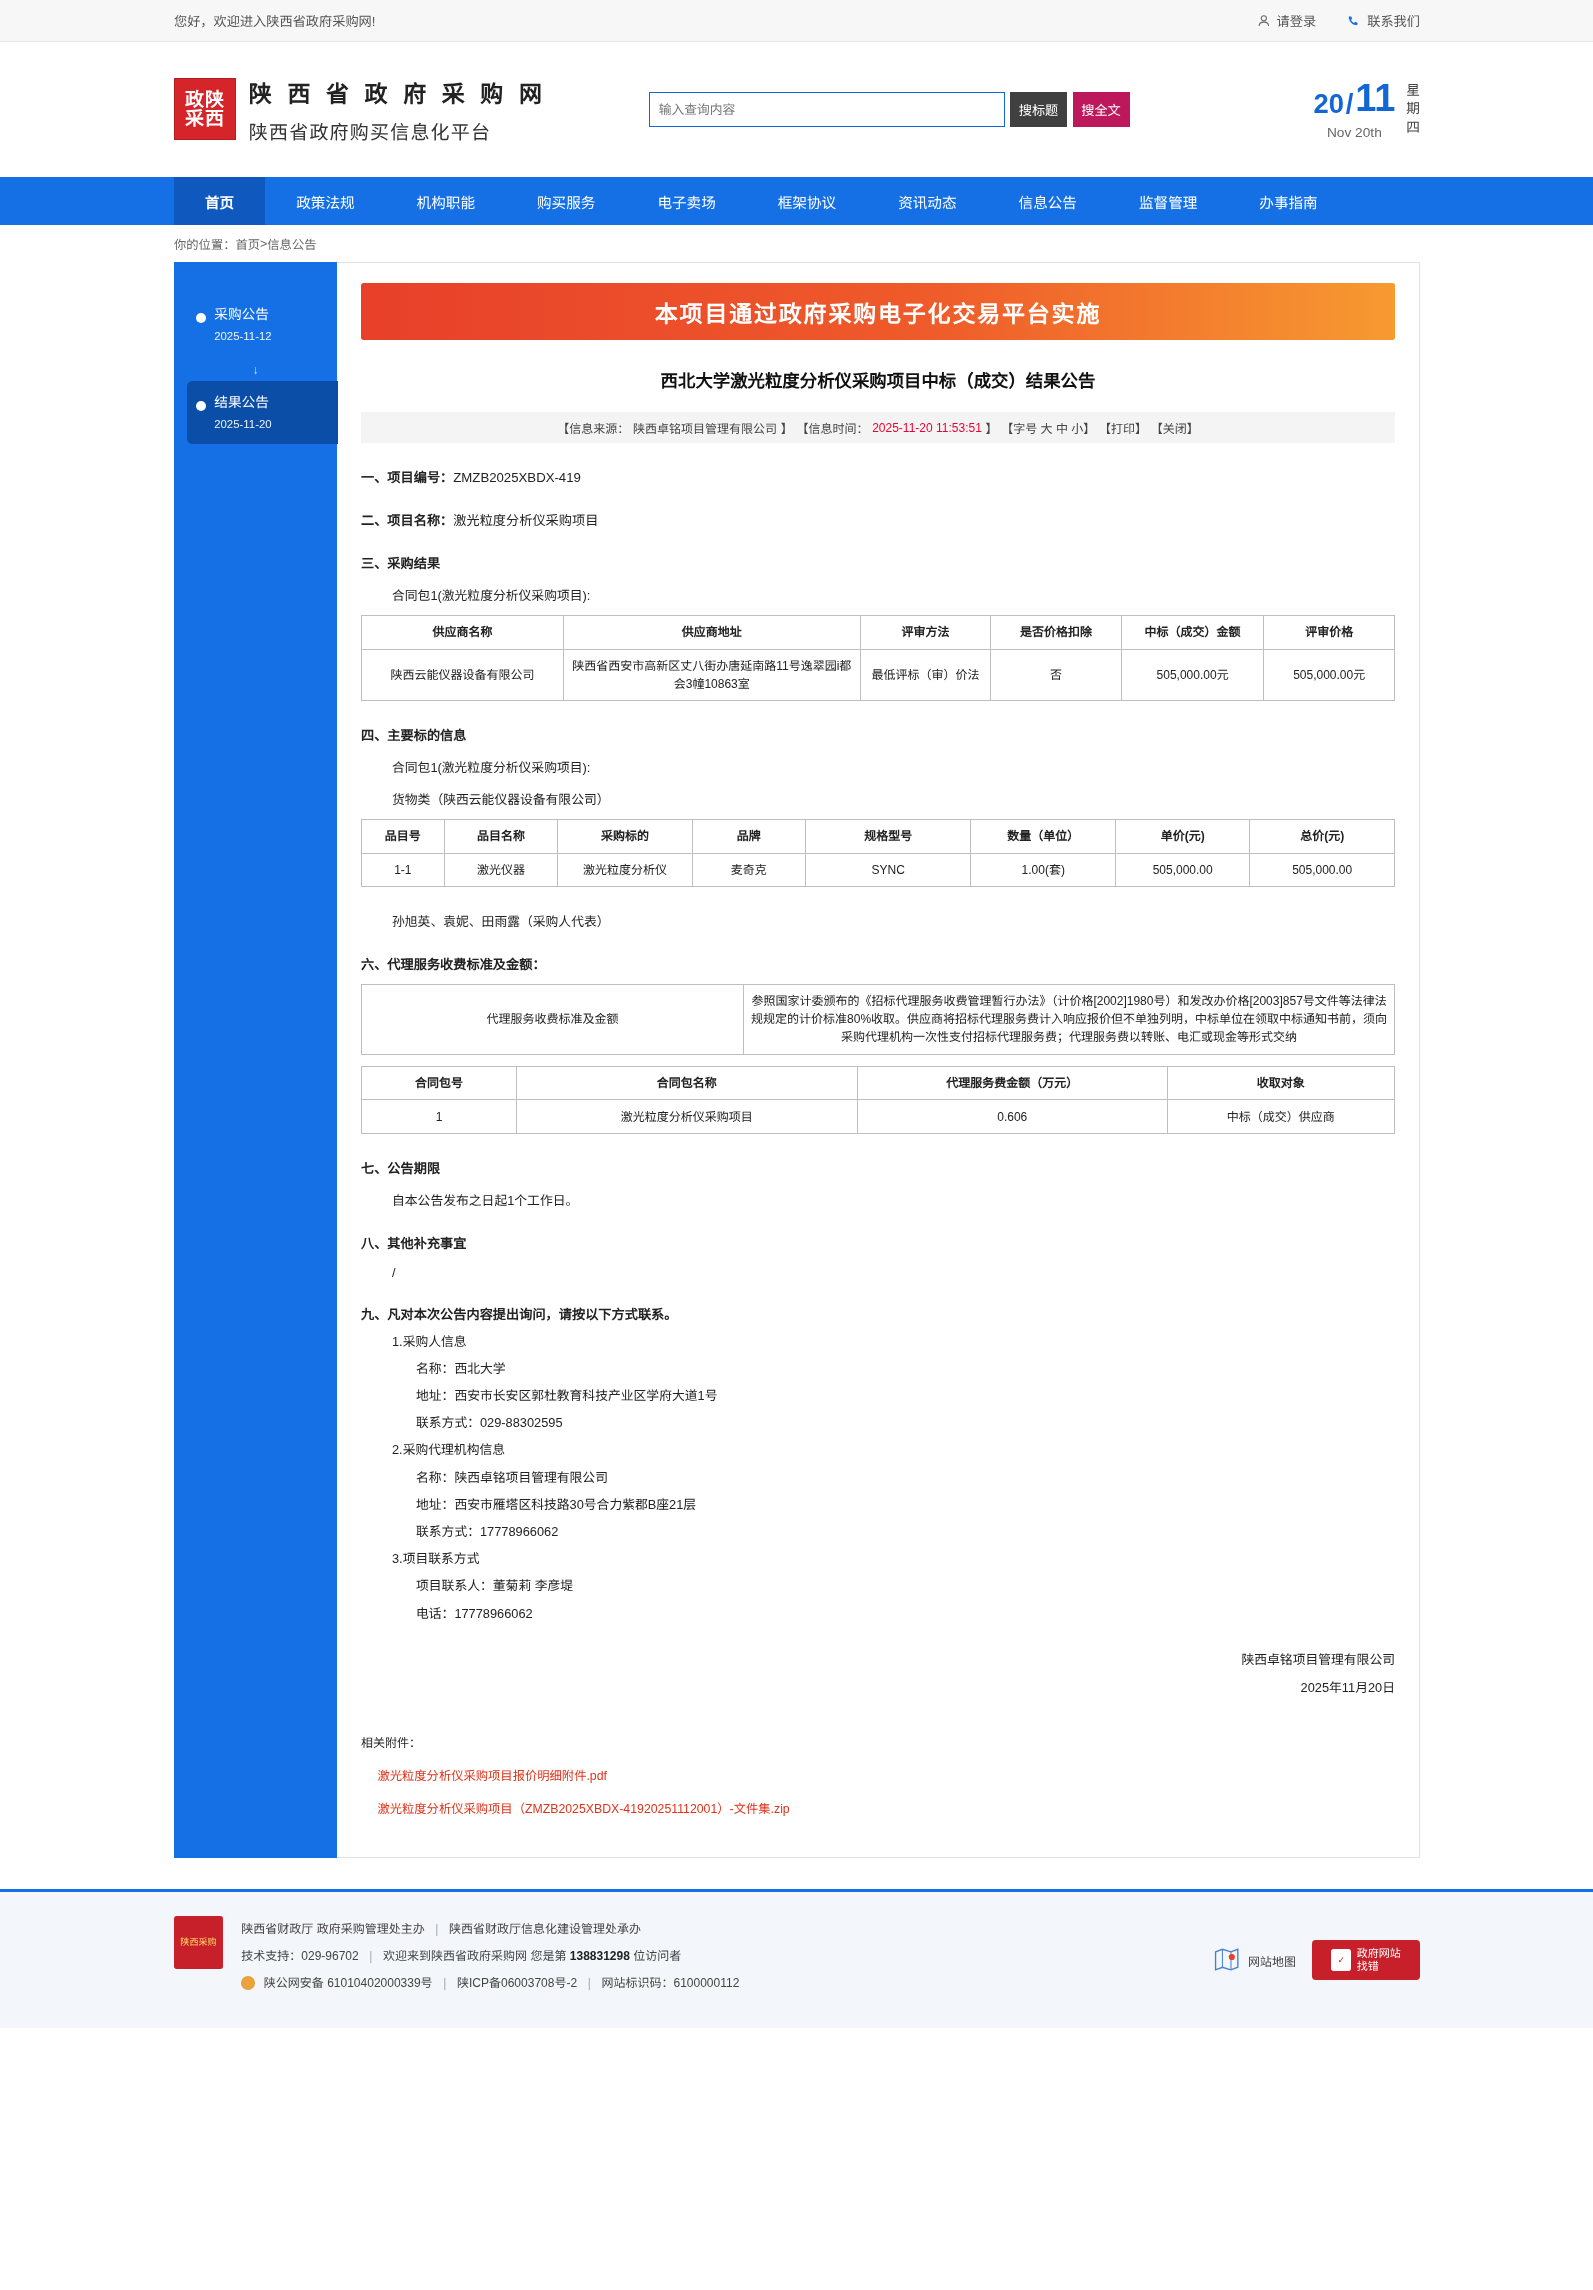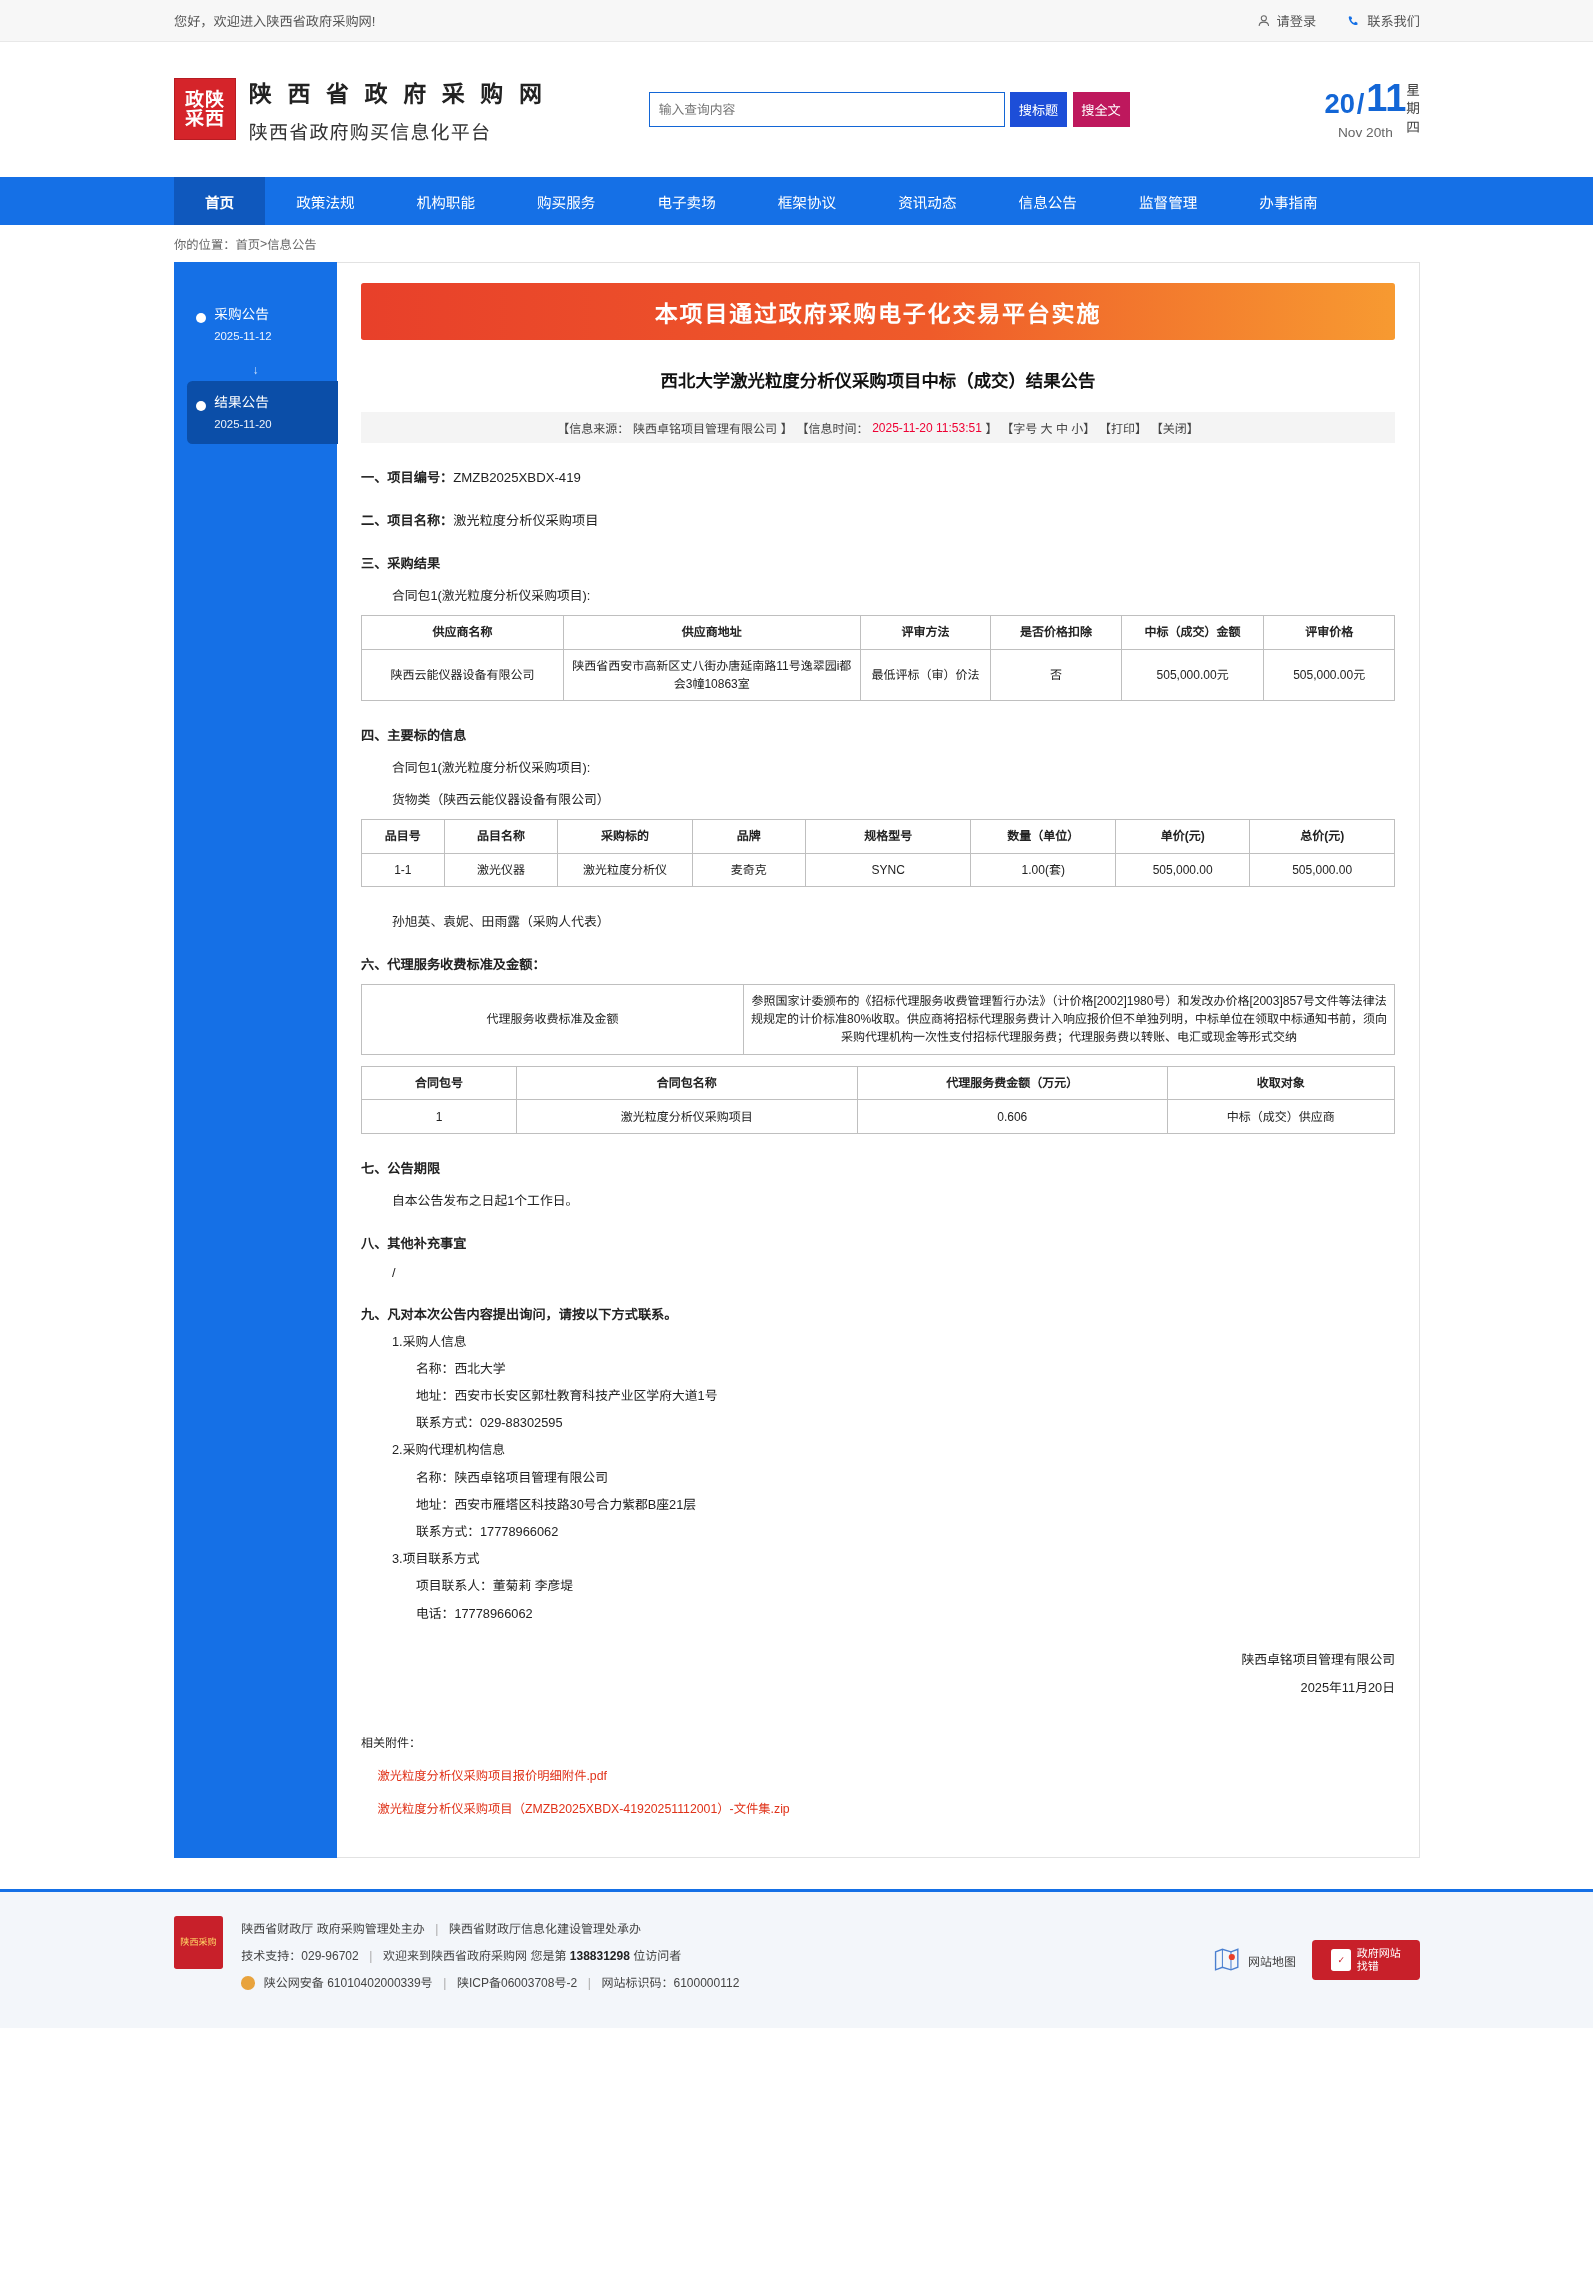--- a/index.html
+++ b/index.html
@@ -59,29 +59,29 @@
     width: 356px; height: 35px;
     border: 1.8px solid #1366d6;
     padding: 0 9.1px;
     font-size: 12.8px;
     outline: none;
     color: #333;
     background:#fff;
   }
   .search-btn {
     height: 35px; min-width: 57px;
-    background: #1d4ed8;
+    background: #404040;
     color: #fff; border: none;
     font-size: 13.2px; cursor: pointer;
     margin-left: 5.5px;
     font-family: inherit;
   }
   .search-btn.alt { background: #be185d; }
 
-  .date-block { margin-left: auto; display: flex; align-items: center; }
+  .date-block { margin-left: auto; display: flex; align-items: center; gap: 11px; }
   .date-main {
     font-size: 38px; color: #1366d6; font-weight: bold; line-height: 1;
     display: flex; align-items: flex-end;
   }
   .date-main .d-day { font-size: 27.4px; }
   .date-main .d-sep { font-size: 27.4px; margin: 0 1.8px; color:#1366d6; }
   .date-main .d-mon { font-size: 38px; }
   .date-sub { font-size: 13.7px; color: #666; margin-top: 7.3px; text-align:center; }
   .date-week {
     font-size: 13.7px; color: #444; line-height: 1.35; text-align: center;

